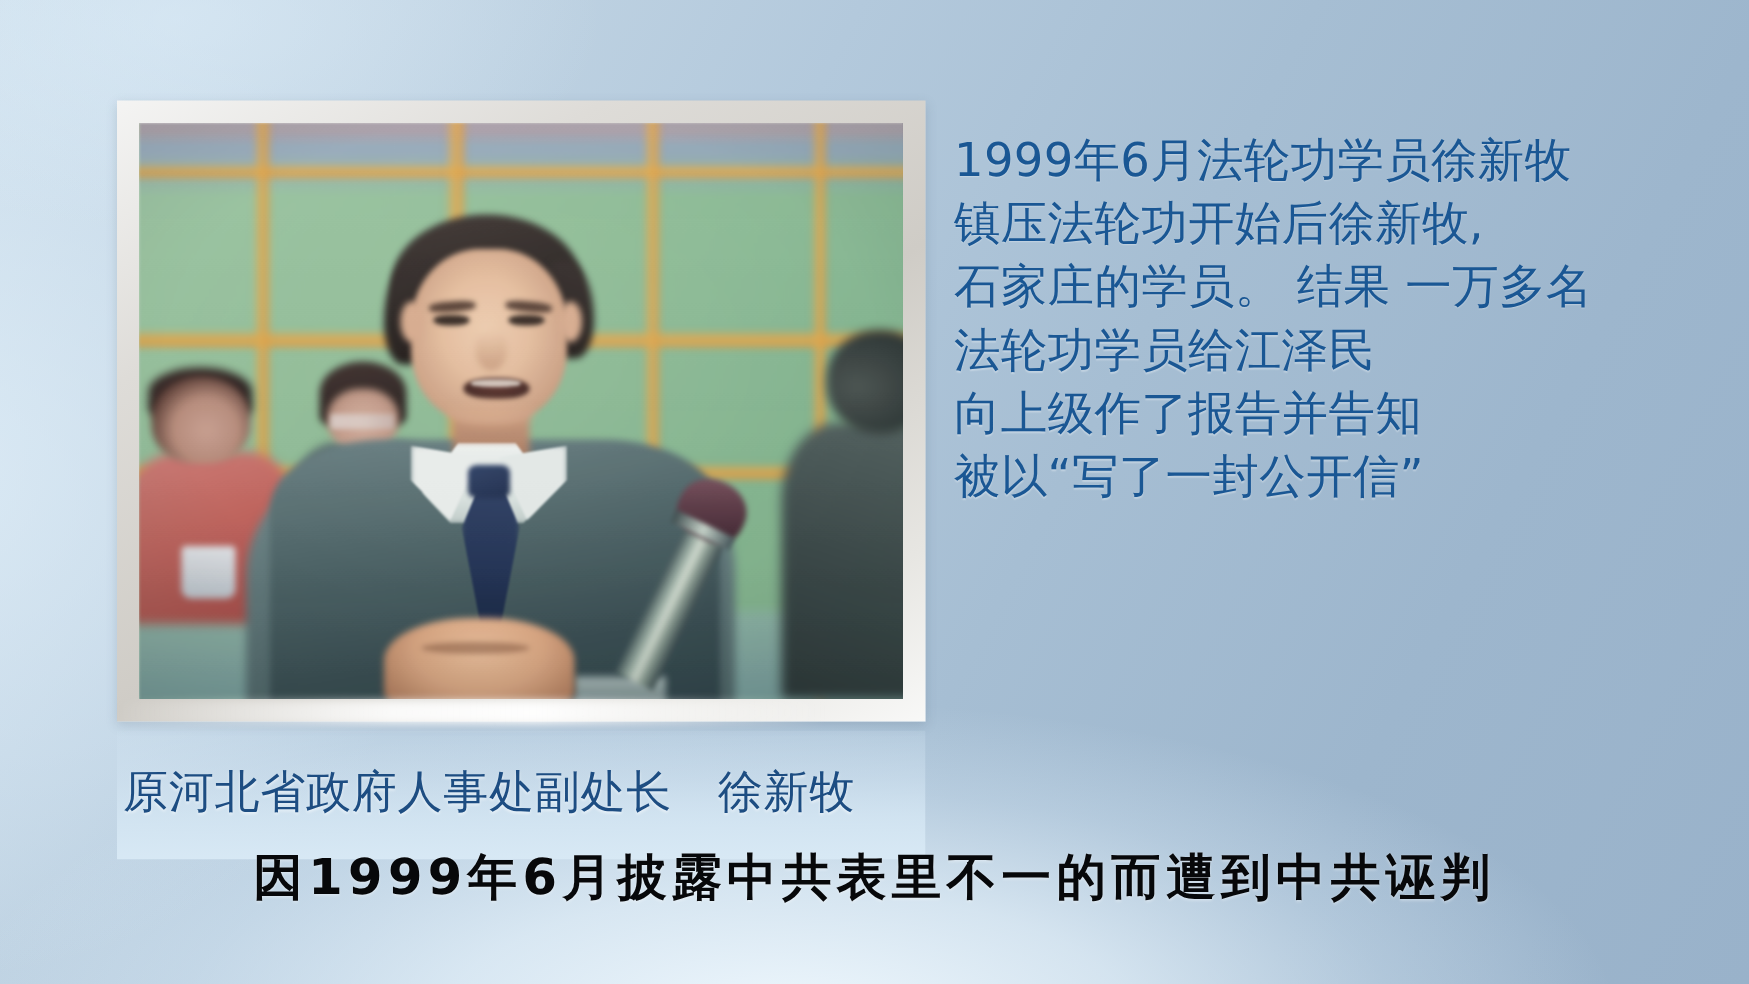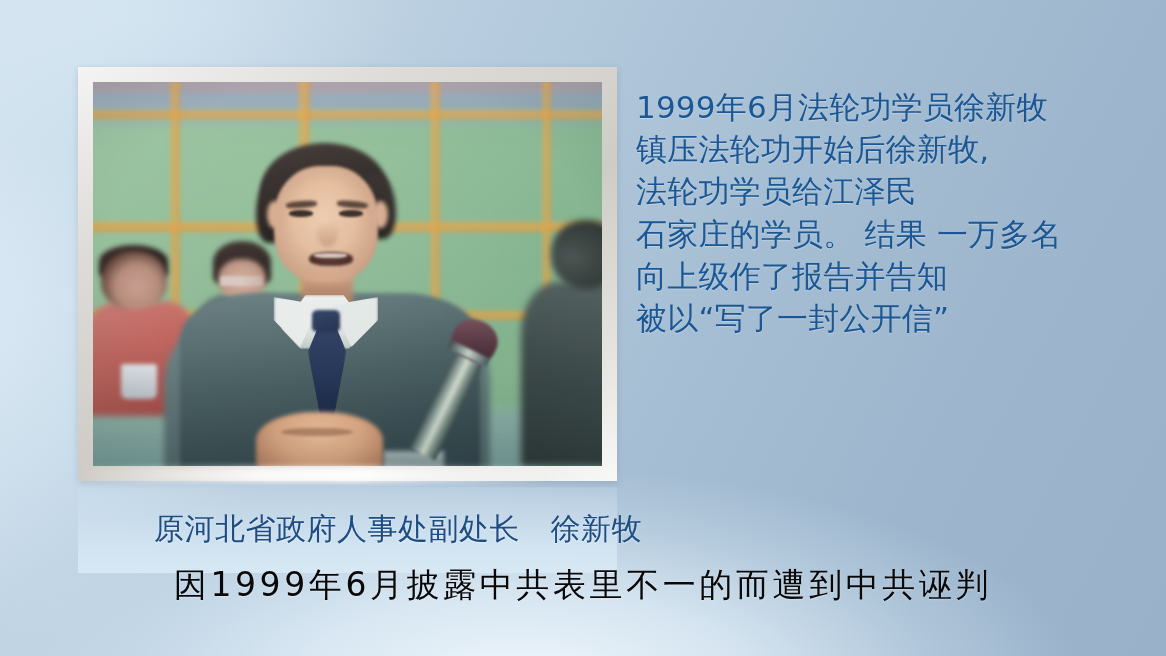--- a/index.html
+++ b/index.html
@@ -395,21 +395,20 @@
     position: absolute;
     left: 82px;
     top: 510px;
     width: 560px;
     color: #1d4d82;
     font-size: 30px;
     line-height: 38px;
     letter-spacing: 0.5px;
     white-space: pre;
     text-shadow: 0 1px 2px rgba(255,255,255,0.55);
-    text-align: right;
   }
 
   
   .rtext {
     position: absolute;
     left: 636px;
     top: 86px;
     width: 528px;
     color: #1a5794;
     font-size: 31px;
@@ -427,20 +426,21 @@
     top: 563px;
     text-align: center;
     color: #07080a;
     font-size: 33px;
     line-height: 44px;
     letter-spacing: 3.6px;
     white-space: pre;
     text-shadow:
        0 0 1px rgba(255,255,255,0.35),
        0 1px 2px rgba(255,255,255,0.30);
+    font-weight: bold;
   }
 </style>
 </head>
 <body>
 
 <div id="stage">
 
   <div class="bg-base"></div>
   <div class="bg-glow-bottom"></div>
   <div class="bg-glow-left"></div>
@@ -514,21 +514,21 @@
       </div>
       <div class="photo-soft"></div>
     </div>
   </div>
 
   <div class="caption">原河北省政府人事处副处长　徐新牧</div>
 
   <div class="rtext">
     <span class="ln">1999年6月法轮功学员徐新牧</span>
     <span class="ln">镇压法轮功开始后徐新牧,</span>
+    <span class="ln">石家庄的学员。 结果 一万多名</span>
     <span class="ln">法轮功学员给江泽民</span>
-    <span class="ln">石家庄的学员。 结果 一万多名</span>
     <span class="ln">向上级作了报告并告知</span>
     <span class="ln">被以“写了一封公开信”</span>
   </div>
 
   <div class="subtitle">因1999年6月披露中共表里不一的而遭到中共诬判</div>
 
 </div>
 
 </body></html>

